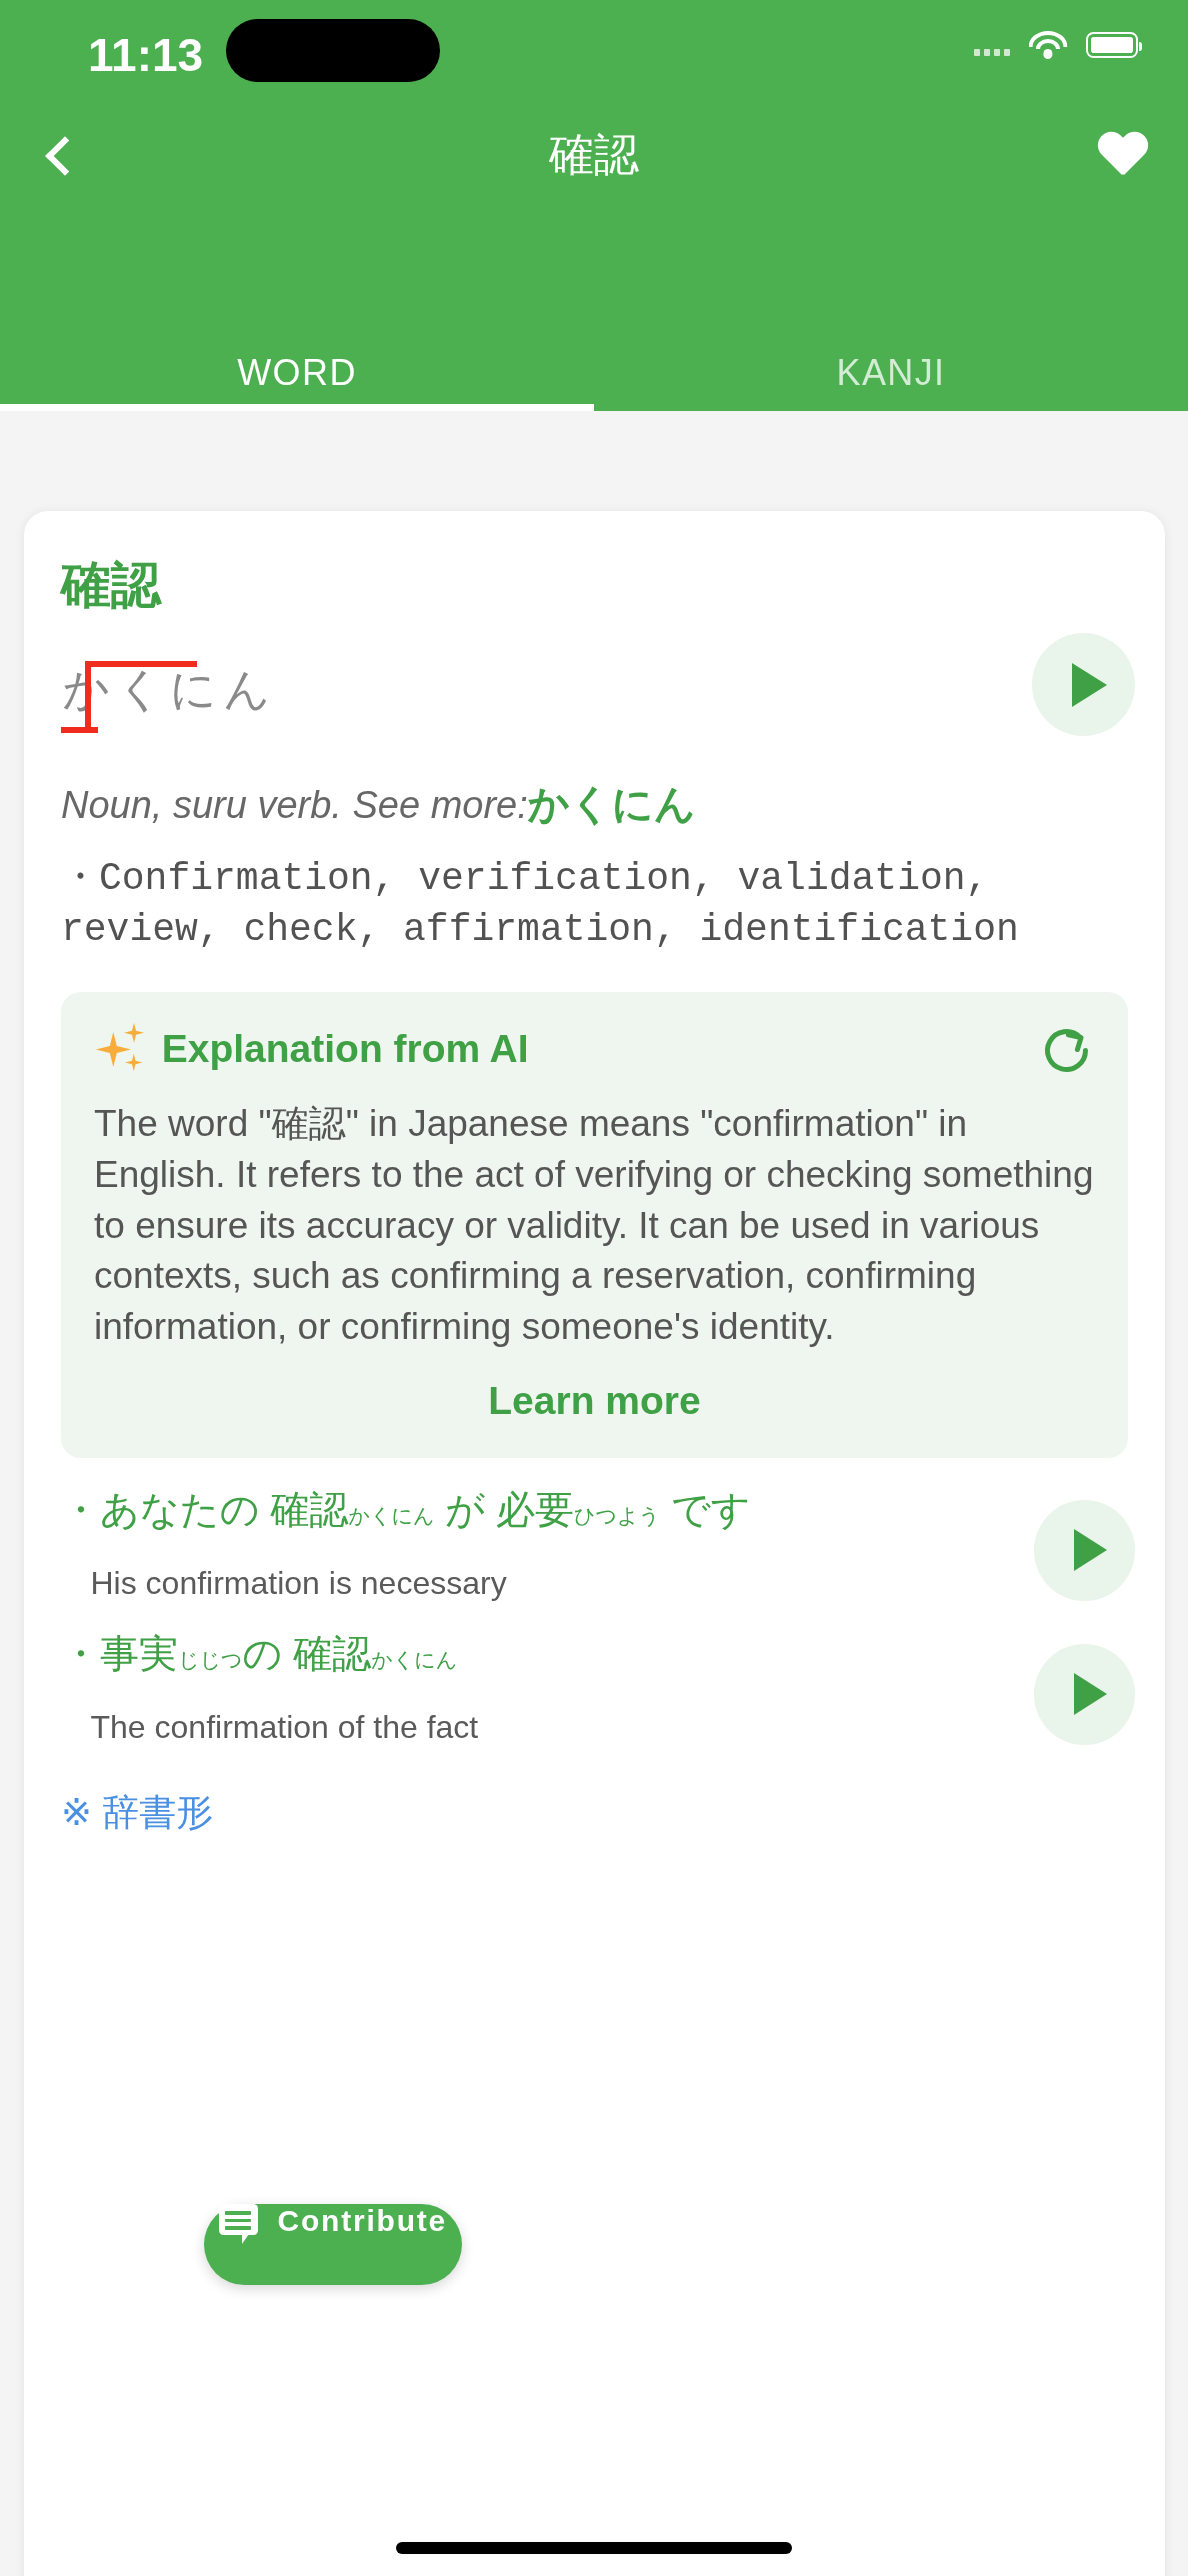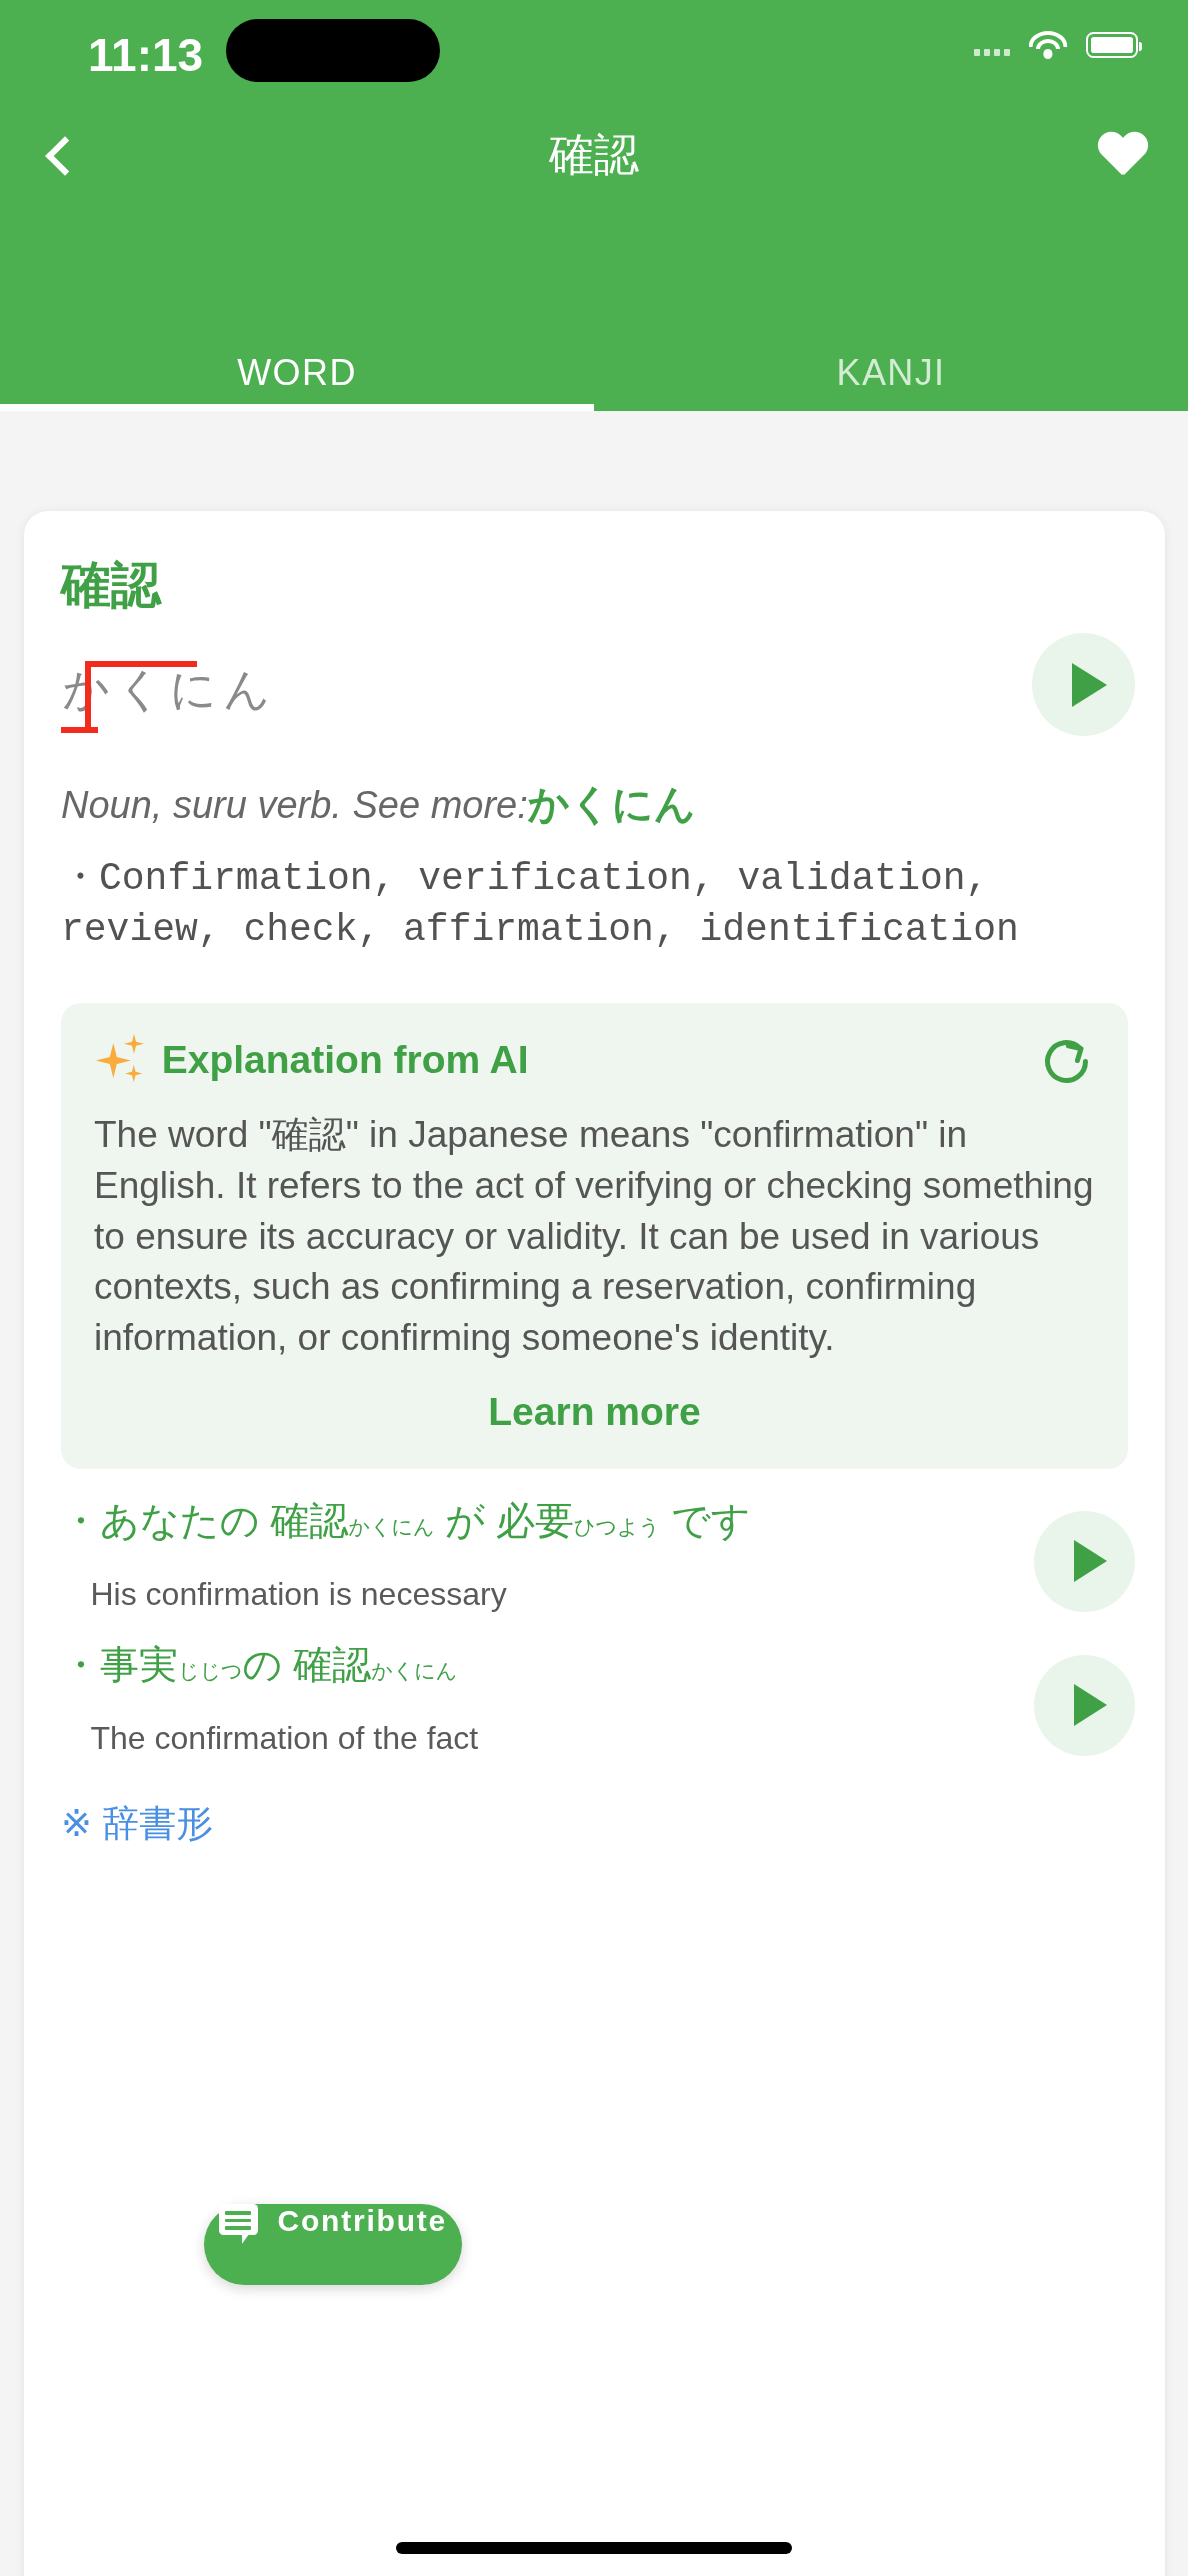--- a/index.html
+++ b/index.html
@@ -194,21 +194,21 @@
 
   .definition {
     margin-top:24px;
     font-size:38px; line-height:1.33; color:#525252;
     padding-right:5.5px;
     font-family:Liberation Mono, monospace;
   }
 
   
   .ai-box {
-    margin-top:48px;
+    margin-top:37px;
     background:#eff6ef;
     border-radius:20px;
     padding:31px 33px 35px 33px;
   }
   .ai-head {
     display:flex; align-items:center; position:relative; height:52px;
   }
   .sparkle-icon {
     position:relative; width:53px; height:53px; flex:none; margin-right:14.7px;
   }

